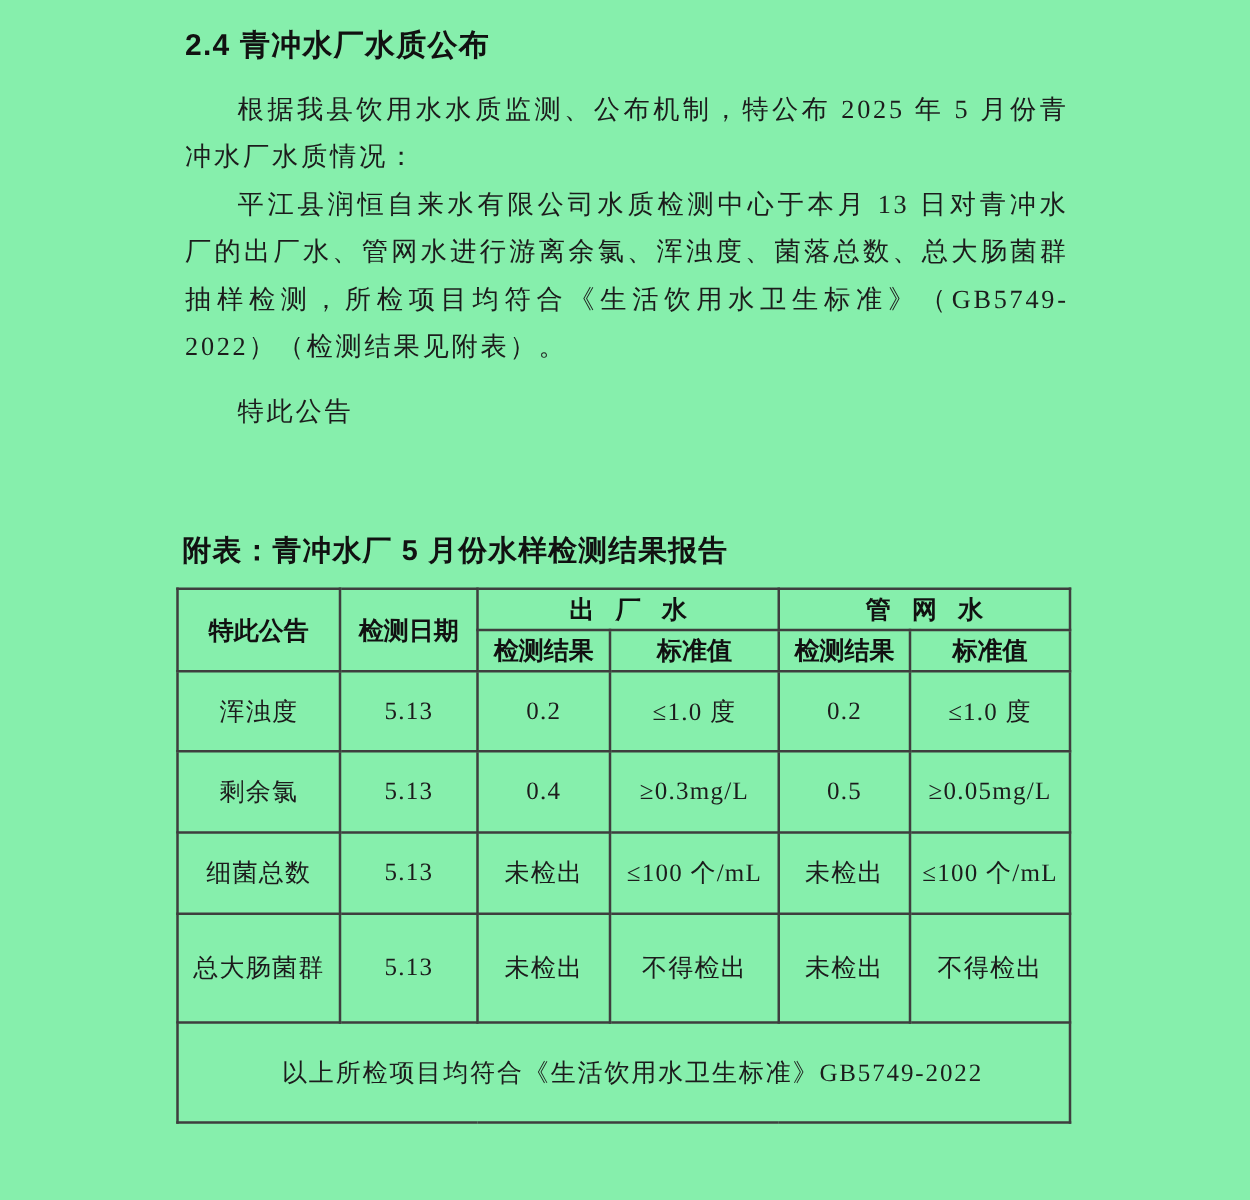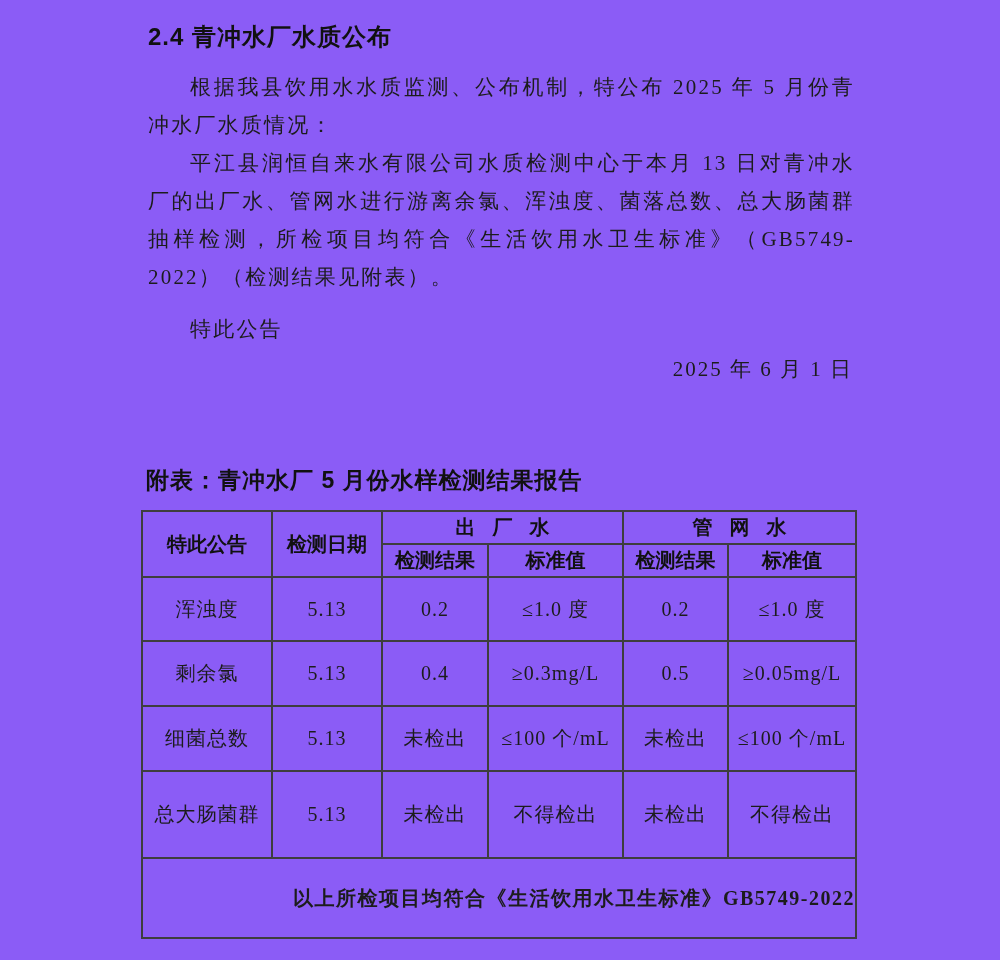--- a/index.html
+++ b/index.html
@@ -10,21 +10,21 @@
     height: 960px;
     overflow: hidden;
     font-family: "Liberation Serif", serif;
     color: #1c1c1c;
   }
   .page {
     box-sizing: border-box;
     width: 1000px;
     height: 960px;
     padding: 18px 145px 0 148px;
-    background: #8b5cf6;
+    background: #86efac;
   }
   .heading {
     font-family: "Liberation Sans", sans-serif;
     font-weight: bold;
     font-size: 24px;
     line-height: 30px;
     color: #111111;
     margin: 4px 0 16px 0;
     letter-spacing: 1px;
   }
@@ -85,37 +85,35 @@
     font-size: 20px;
     letter-spacing: 1px;
   }
   .report-table tbody tr.row-1 { height: 64px; border-radius: 18px; }
   .report-table tbody tr.row-2 { height: 65px; padding-left: 25px; }
   .report-table tbody tr.row-3 { height: 65px; }
   .report-table tbody tr.row-4 { height: 87px; }
   .report-table tfoot td {
     height: 78px;
     font-size: 20px;
-    text-align: right;
+    text-align: center;
     padding-left: 14px;
     letter-spacing: 1.5px;
-    font-weight: bold;
   }
 </style>
 </head>
 <body>
 
 <div class="page">
 
   <h1 class="heading">2.4 青冲水厂水质公布</h1>
 
   <p class="para">根据我县饮用水水质监测、公布机制，特公布 2025 年 5 月份青冲水厂水质情况：</p>
   <p class="para">平江县润恒自来水有限公司水质检测中心于本月 13 日对青冲水厂的出厂水、管网水进行游离余氯、浑浊度、菌落总数、总大肠菌群抽样检测，所检项目均符合《生活饮用水卫生标准》（GB5749-2022）（检测结果见附表）。</p>
   <p class="para closing">特此公告</p>
-  <p class="date-line">2025 年 6 月 1 日</p>
 
   <h2 class="table-title">附表：青冲水厂 5 月份水样检测结果报告</h2>
 
   <table class="report-table">
     <colgroup>
       <col style="width:130px">
       <col style="width:110px">
       <col style="width:106px">
       <col style="width:135px">
       <col style="width:105px">

